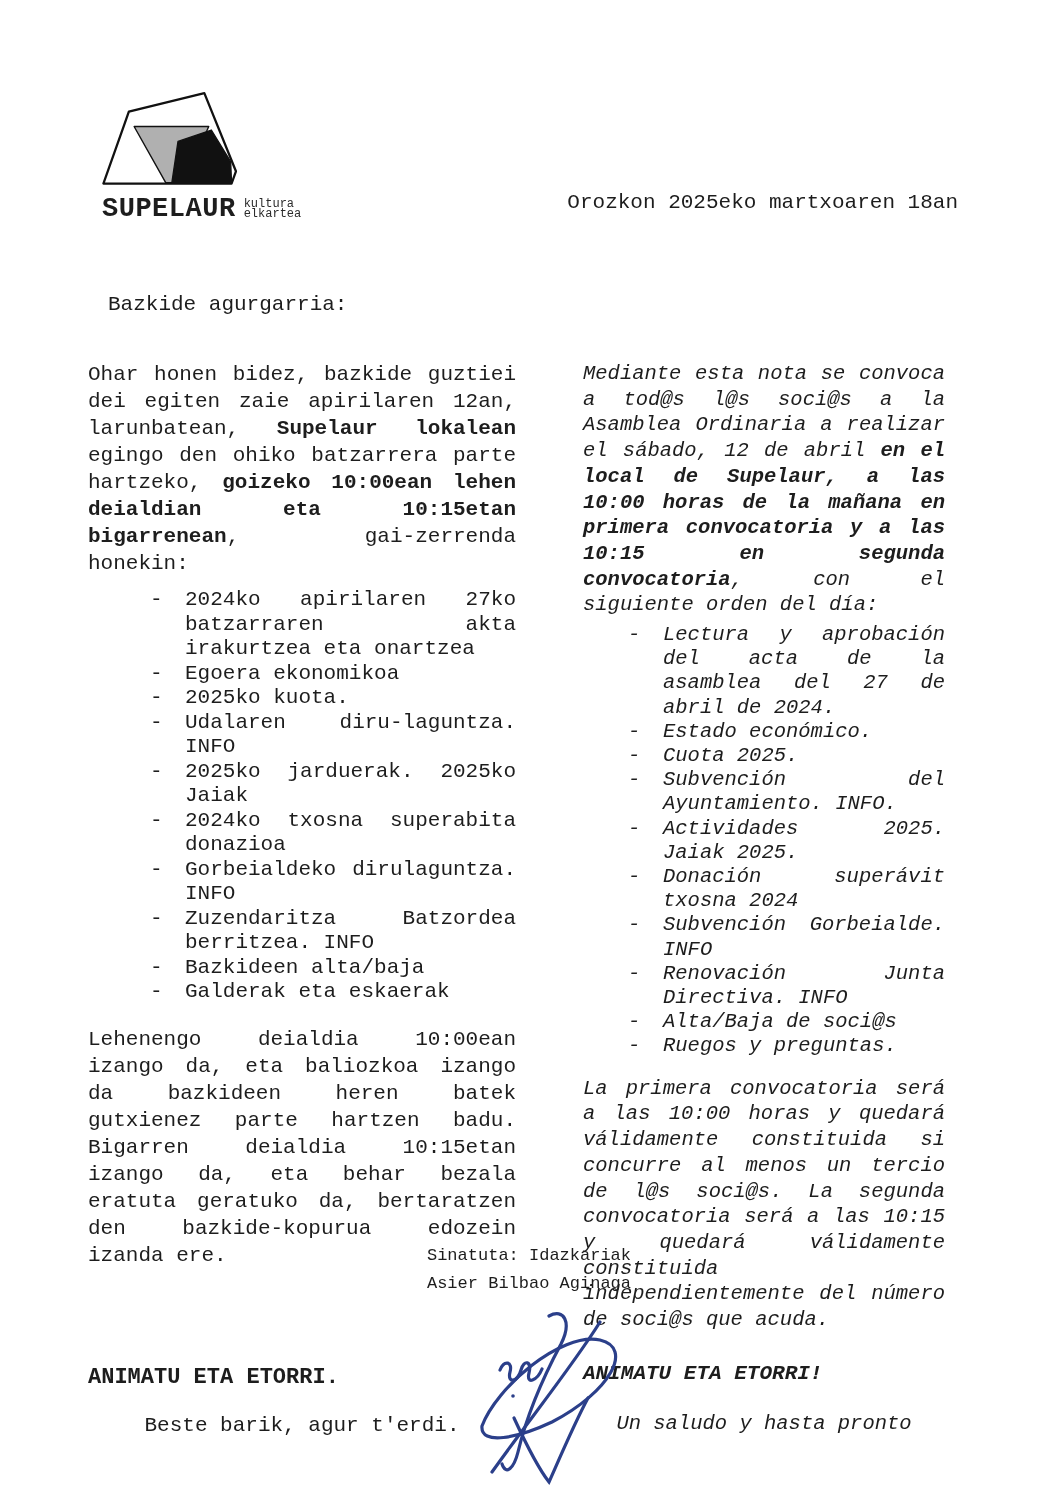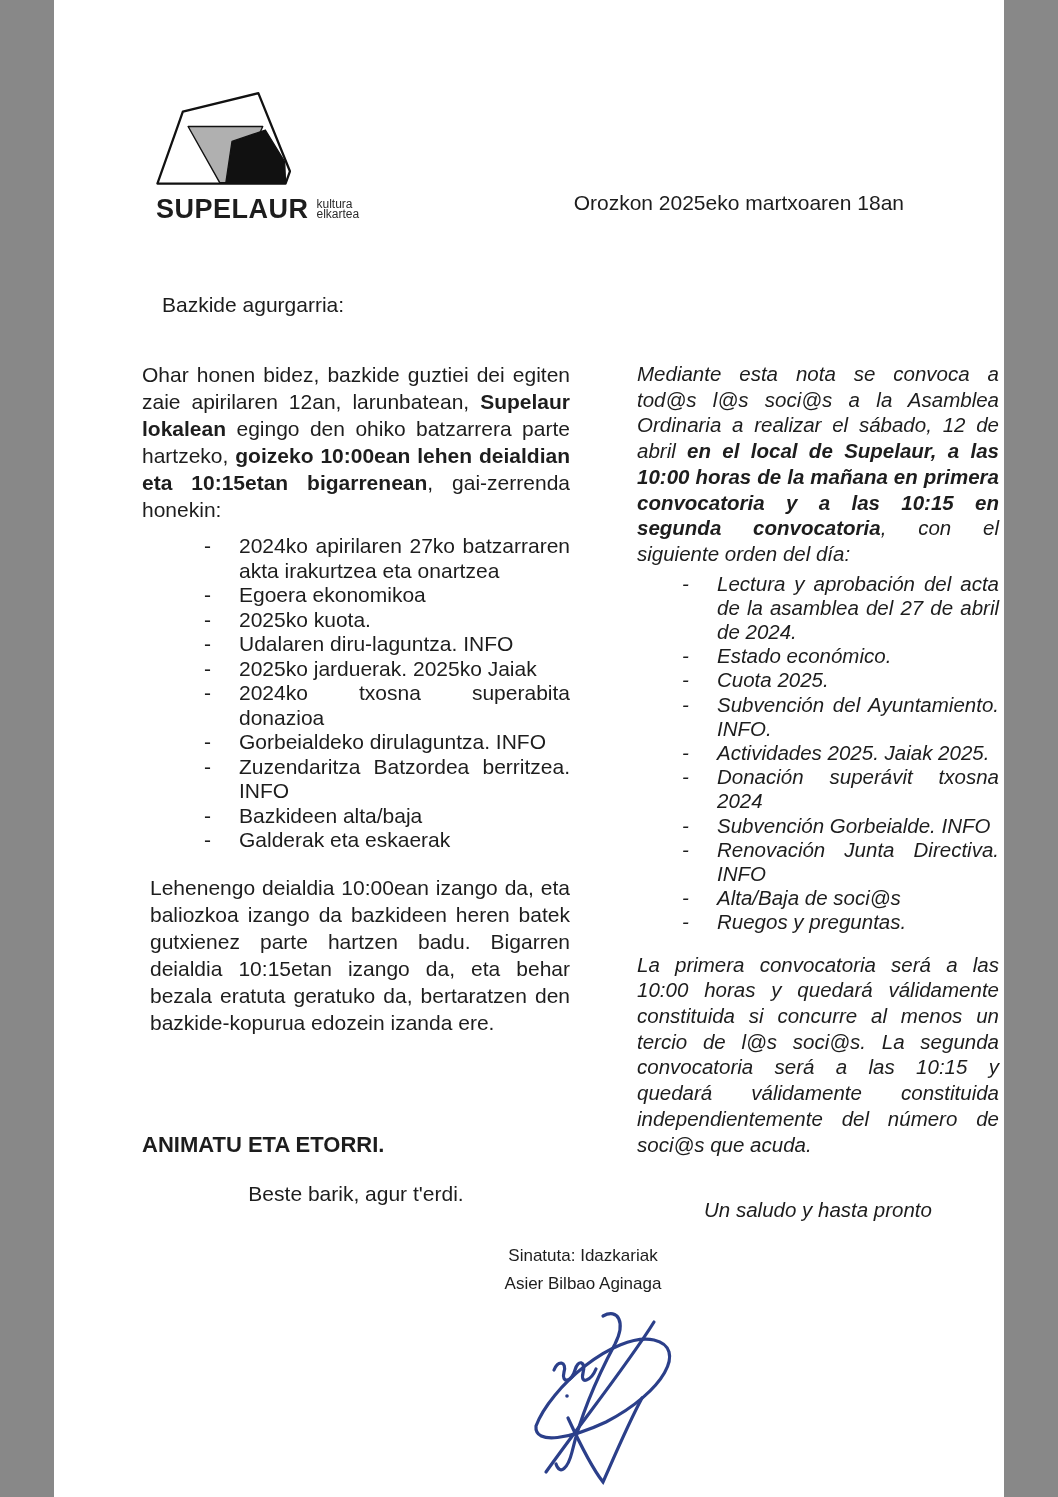--- a/index.html
+++ b/index.html
@@ -1,20 +1,20 @@
 <!DOCTYPE html>
 <html><head>
 <meta charset="utf-8">
 <style>
   * { margin:0; padding:0; box-sizing:border-box; }
   html,body { background:#888; }
   .page {
-    position:relative; width:950px; height:1497px; margin:0 auto;
+    position:relative; width:1058px; height:1497px; margin:0 auto;
     background:#ffffff; overflow:hidden;
-    font-family:Liberation Sans, sans-serif;
+    font-family:Liberation Mono, monospace;
     color:#1d1d1d;
   }
 
   
   .logo-block { position:absolute; left:99px; top:85px; width:185px; }
   .logo-svg { display:block; width:158px; height:112px; }
   .logo-line { display:flex; align-items:flex-end; gap:8px; margin-top:1px; margin-left:3px; }
   .logo-name { font-size:27px; font-weight:bold; letter-spacing:.5px; line-height:22px; }
   .logo-sub { font-size:12px; line-height:9.5px; padding-bottom:1px; color:#2a2a2a; }
 
@@ -31,29 +31,29 @@
   .col-right .para { line-height:25.7px; }
   .bold { font-weight:bold; }
 
   ul.agenda { list-style:none; margin-top:11px; }
   .col-right ul.agenda { margin-top:5px; }
   .agenda li { position:relative; padding-left:97px; line-height:24.5px; text-align:justify; }
   .agenda li .dash { position:absolute; left:62px; top:0; }
   .col-right .agenda li { padding-left:80px; line-height:24.2px; }
   .col-right .agenda li .dash { left:45px; }
 
-  .para2-left { margin-top:21px;margin-left:8px; }
+  .para2-left { margin-top:21px; }
   .para2-right { margin-top:17px; }
 
   .headline { font-weight:bold; }
   .col-left .headline { margin-top:96px; font-size:22px; }
   .col-right .headline { margin-top:29px; font-size:21px; }
   .farewell { text-align:center; }
   .col-left .farewell { margin-top:24px; }
-  .col-right .farewell { margin-top:41px; }
+  .col-right .farewell { margin-top:27px; }
 
   
   .signoff { position:absolute; left:0; top:1242px; width:1058px; text-align:center;
              font-size:17px; line-height:27.5px; }
   .signature-svg { position:absolute; left:452px; top:1306px; width:200px; height:188px; }
 </style>
 </head>
 <body>
 
 <div class="page">
@@ -192,20 +192,21 @@
           </li>
 
           <li>
             <span class="dash">-</span>
             <span>Ruegos y preguntas.</span>
           </li>
         </ul>
 
       <p class="para para2-right">La primera convocatoria será a las 10:00 horas y quedará válidamente constituida si concurre al menos un tercio de l@s soci@s. La segunda convocatoria será a las 10:15 y quedará válidamente constituida independientemente del número de soci@s que acuda.</p>
 
+      <div class="headline">ANIMATU ETA ETORRI!</div>
       <div class="farewell">Un saludo y hasta pronto</div>
     </div>
   </div>
 
   <div class="signoff">
     <div>Sinatuta: Idazkariak</div>
     <div>Asier Bilbao Aginaga</div>
   </div>
 
   <svg class="signature-svg" viewBox="0 0 200 188">

